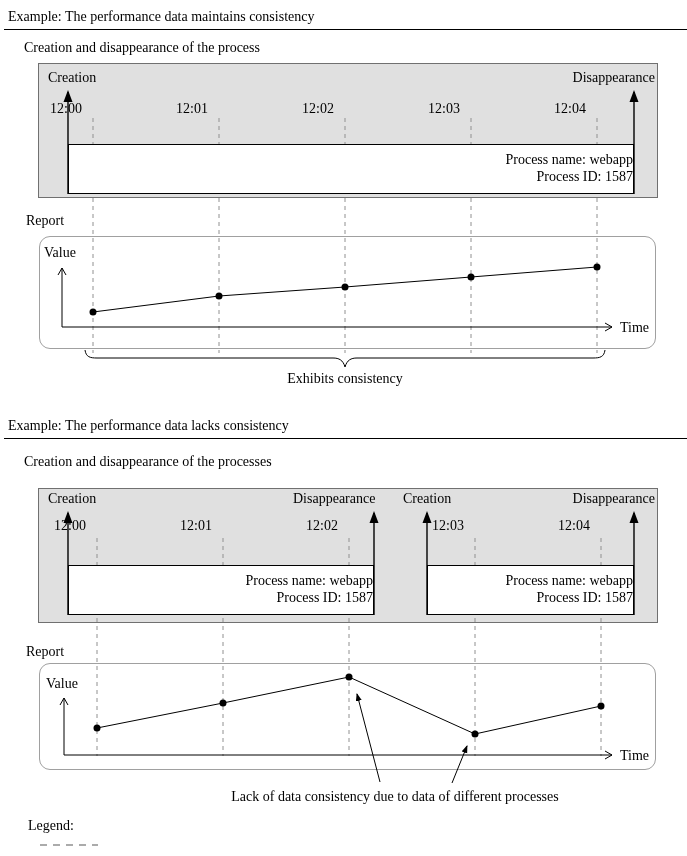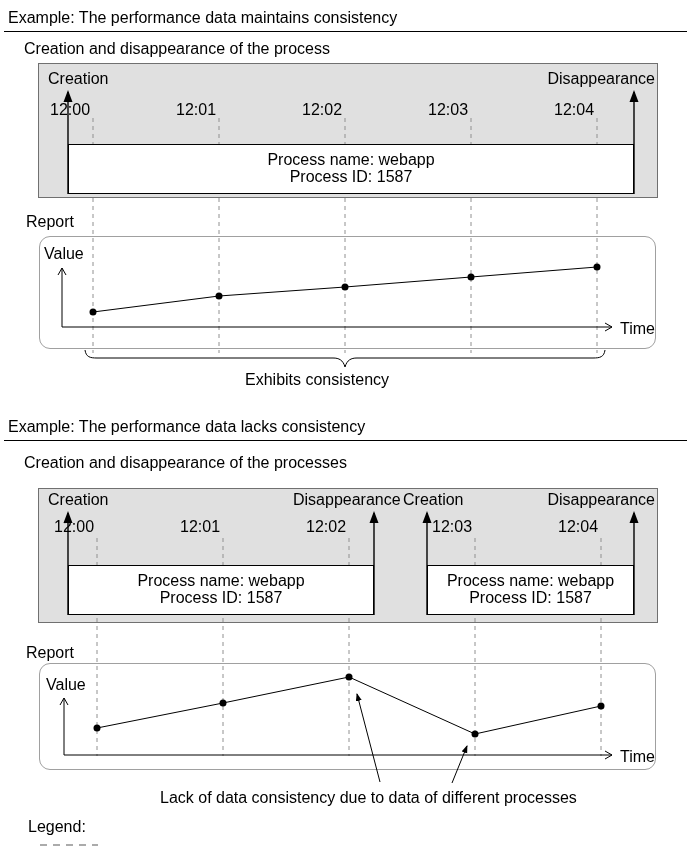--- a/index.html
+++ b/index.html
@@ -1,38 +1,38 @@
 <!DOCTYPE html>
 <html><head>
 <meta charset="utf-8">
 <style>
   html,body{margin:0;padding:0;background:#fff;}
   #page{
     position:relative;width:687px;height:856px;background:#ffffff;
-    font-family:Liberation Sans, sans-serif;
-    font-size:16px;color:#000;overflow:hidden;
+    font-family:Liberation Serif, serif;
+    font-size:14px;color:#000;overflow:hidden;
   }
   .abs{position:absolute;}
   .title-block{
     position:absolute;left:4px;width:680px;border-bottom:1px solid #000;
     padding:0 0 4px 4px;white-space:nowrap;
   }
   .gray-box{
     position:absolute;background:#e0e0e0;border:1px solid #707070;box-sizing:border-box;
   }
   .report-box{
     position:absolute;background:#ffffff;border:1px solid #a0a0a0;border-radius:11px;box-sizing:border-box;
   }
   .proc-box{
     position:absolute;background:#ffffff;border:1px solid #000;box-sizing:border-box;
-    text-align:center;padding-top:6px;line-height:17px;z-index:5;
+    text-align:right;padding-top:6px;line-height:17px;z-index:5;
   }
   .lbl{position:absolute;white-space:nowrap;z-index:6;}
   .right-align{text-align:right;}
-  .center-align{}
+  .center-align{text-align:center;}
   #linework{position:absolute;left:0;top:0;z-index:4;pointer-events:none;}
   .time-label{position:absolute;width:40px;text-align:left;white-space:nowrap;}
 </style>
 </head>
 <body>
 
 <div id="page">
 
   <div class="title-block" style="top:9px;">Example: The performance data maintains consistency</div>
   <div class="lbl" style="left:24px;top:40px;">Creation and disappearance of the process</div>

